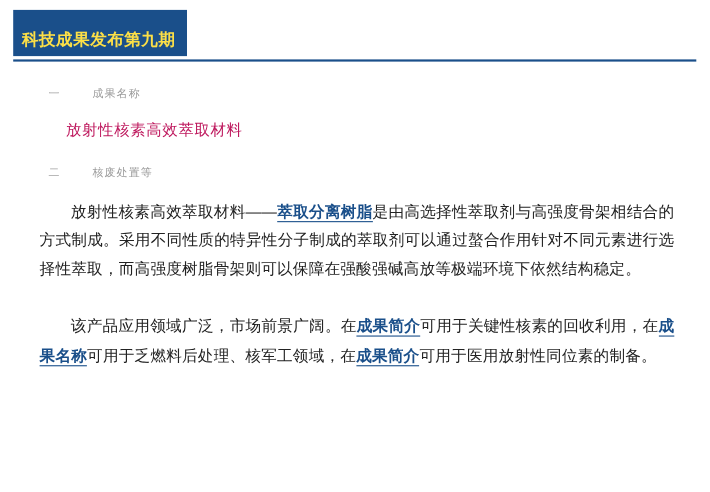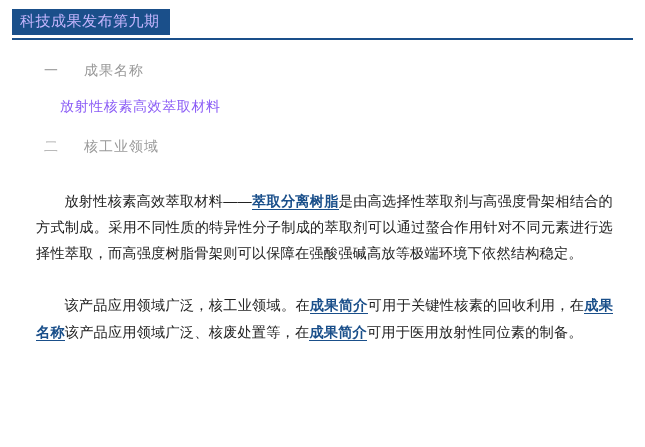--- a/index.html
+++ b/index.html
@@ -23,60 +23,60 @@
 
   
   .header {
     margin: 9px 12px 0 12px;
     border-bottom: 2px solid #1a4f8a;
     padding-bottom: 3px;
   }
   .header-title {
     display: inline-block;
     background: #1a4f8a;
-    color: #c4b5fd;
+    color: #fde047;
     font-size: 15px;
-    font-weight: normal;
+    font-weight: bold;
     letter-spacing: 0.5px;
-    padding: 4px 10px 5px 8px;
+    padding: 20px 10px 5px 8px;
     line-height: 1.1;
   }
 
   
   .content {
     padding: 0 22px 0 22px;
   }
 
   .section-head {
     color: #999999;
-    font-size: 14px;
+    font-size: 10px;
     margin-top: 22px;
     margin-bottom: 0;
     padding-left: 22px;
     letter-spacing: 1px;
   }
   .section-head .num {
     display: inline-block;
     width: 40px;
     color: #a5a5a5;
   }
 
   .title-line {
     font-size: 14px;
-    color: #8b5cf6;
+    color: #be185d;
     margin-top: 18px;
     padding-left: 38px;
     letter-spacing: 0.6px;
   }
 
   .para {
     font-size: 14.2px;
     line-height: 1.85;
     color: #222222;
-    margin-top: 32px;
+    margin-top: 16px;
     text-align: justify;
     text-justify: inter-ideograph;
     text-indent: 2em;
     letter-spacing: 0.2px;
     padding: 0 10px 0 14px;
   }
   .para.second {
     margin-top: 26px;
   }
 
@@ -97,21 +97,21 @@
 
   <div class="content">
 
     <div class="section-head">
       <span class="num">一</span><span>成果名称</span>
     </div>
 
     <div class="title-line">放射性核素高效萃取材料</div>
 
     <div class="section-head">
-      <span class="num">二</span><span>核工业领域</span>
+      <span class="num">二</span><span>核废处置等</span>
     </div>
 
     <p class="para"><span>放射性核素高效萃取材料——</span><span class="kw">萃取分离树脂</span><span>是由高选择性萃取剂与高强度骨架相结合的方式制成。采用不同性质的特异性分子制成的萃取剂可以通过螯合作用针对不同元素进行选择性萃取，而高强度树脂骨架则可以保障在强酸强碱高放等极端环境下依然结构稳定。</span></p>
 
-    <p class="para second"><span>该产品应用领域广泛，核工业领域。在</span><span class="kw">成果简介</span><span>可用于关键性核素的回收利用，在</span><span class="kw">成果名称</span><span>该产品应用领域广泛、核废处置等，在</span><span class="kw">成果简介</span><span>可用于医用放射性同位素的制备。</span></p>
+    <p class="para second"><span>该产品应用领域广泛，市场前景广阔。在</span><span class="kw">成果简介</span><span>可用于关键性核素的回收利用，在</span><span class="kw">成果名称</span><span>可用于乏燃料后处理、核军工领域，在</span><span class="kw">成果简介</span><span>可用于医用放射性同位素的制备。</span></p>
 
   </div>
 </div>
 
 </body></html>

